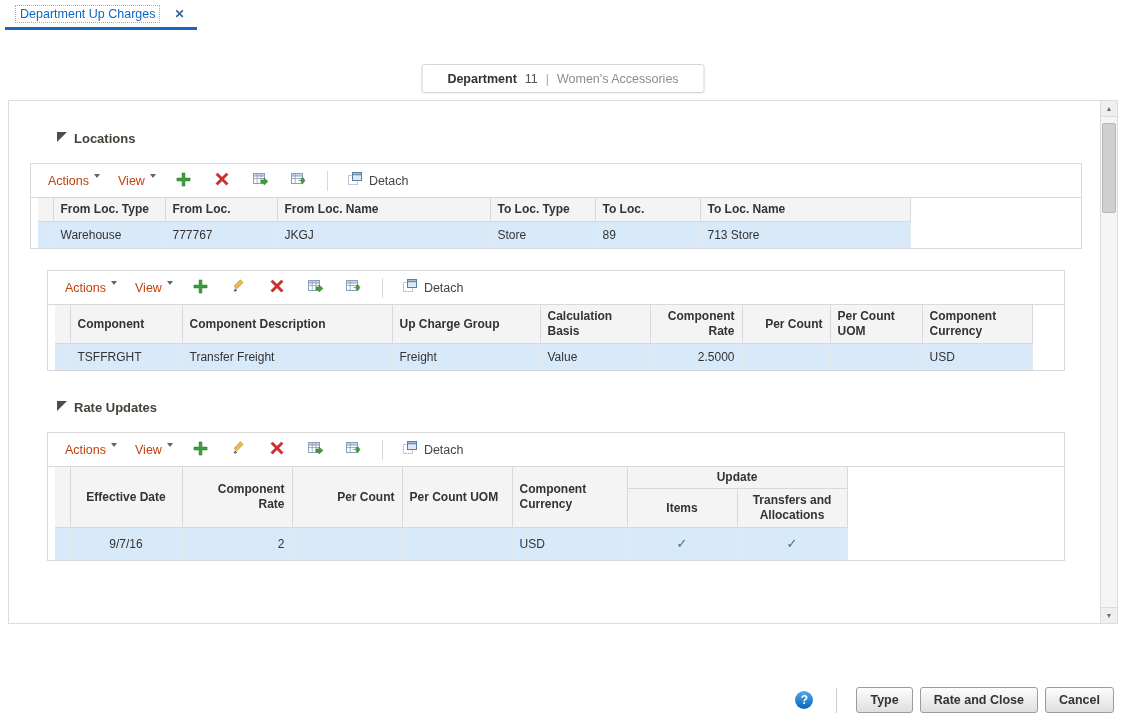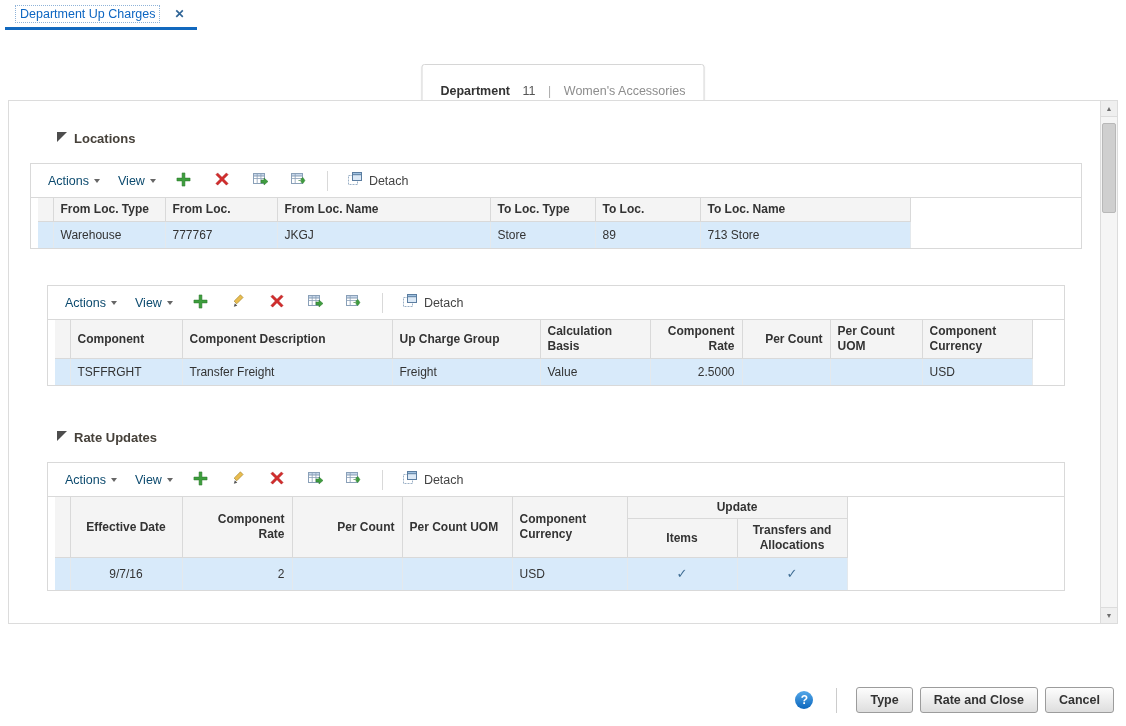--- a/index.html
+++ b/index.html
@@ -9,21 +9,21 @@
   
   .tabbar{position:absolute;top:0;left:0;width:100%;height:30px;background:#fff}
   .tab{position:absolute;left:5px;top:0;height:27px;display:flex;align-items:center;gap:14px;
        padding:0 12px 0 10px;border-bottom:3px solid #1168be;cursor:pointer}
   .tab-label{font-size:12.5px;color:#0d66c2;border:1px dotted #8fb3d8;padding:1px 4px;white-space:nowrap}
   .tab-close{color:#2f6496;font-size:12px;font-weight:bold;line-height:1}
 
   
   .ctx{position:absolute;top:64px;left:50%;transform:translateX(-50%);height:27px;min-width:245px;
        border:1px solid #d6d6d6;border-radius:3px;background:#fff;box-shadow:0 1px 2px rgba(0,0,0,.05);
-       display:flex;align-items:center;justify-content:space-between;gap:8px;padding:12px 18px;white-space:nowrap}
+       display:flex;align-items:center;justify-content:center;gap:8px;padding:0 18px;white-space:nowrap}
   .ctx-label{font-weight:bold;font-size:12.5px;color:#333}
   .ctx-id{font-size:12.5px;color:#555}
   .ctx-sep{color:#aaa}
   .ctx-name{font-size:12.5px;color:#8d8d8d}
 
   
   .content{position:absolute;left:8px;top:100px;width:1108px;height:522px;
            border:1px solid #dcdcdc;background:#fff}
   .content-inner{position:absolute;left:0;top:0;right:16px;bottom:0;overflow:hidden}
 
@@ -32,31 +32,31 @@
            border-left:1px solid #dcdcdc;display:flex;flex-direction:column}
   .sb-btn{height:15px;display:flex;align-items:center;justify-content:center;font-size:7px;
           color:#6e6e6e;background:#efefef;cursor:pointer}
   .sb-btn.up{border-bottom:1px solid #dcdcdc}
   .sb-btn.down{border-top:1px solid #dcdcdc}
   .sb-track{flex:1;position:relative}
   .sb-thumb{position:absolute;top:6px;left:1px;right:1px;height:88px;background:#cfcfcf;
             border:1px solid #b8b8b8;border-radius:2px;cursor:grab}
 
   
-  .section{margin:0 19px 36px 21px}
+  .section{margin:0 19px 21px 21px}
   .section.first{margin-top:22px}
   .sec-head{height:30px;display:flex;align-items:center;gap:7px;padding-left:27px}
   .sec-title{font-size:13px;font-weight:bold;color:#46413a}
   .panel{border:1px solid #d9d9d9;margin-top:10px;background:#fff}
   .panel.indent{margin-left:17px;margin-right:17px}
 
   
   .toolbar{height:33px;display:flex;align-items:center;padding:0 10px;gap:4px;
            border-bottom:1px solid #d9d9d9}
-  .menu-btn{display:flex;align-items:center;gap:5px;font-size:12.5px;color:#0c4a6e;
+  .menu-btn{display:flex;gap:5px;font-size:12.5px;color:#c2410c;
             padding:3px 7px;cursor:pointer;white-space:nowrap}
   .caret{width:0;height:0;border-left:3.5px solid transparent;border-right:3.5px solid transparent;
          border-top:4px solid #666}
   .icon-btn{width:24px;height:24px;display:flex;align-items:center;justify-content:center;
             cursor:pointer;margin:0 5px}
   .tb-sep{width:1px;height:20px;background:#d9d9d9;margin:0 8px}
   .detach-btn{display:flex;align-items:center;gap:6px;font-size:12.5px;color:#444;
               padding:3px 7px;cursor:pointer;white-space:nowrap}
 
   

